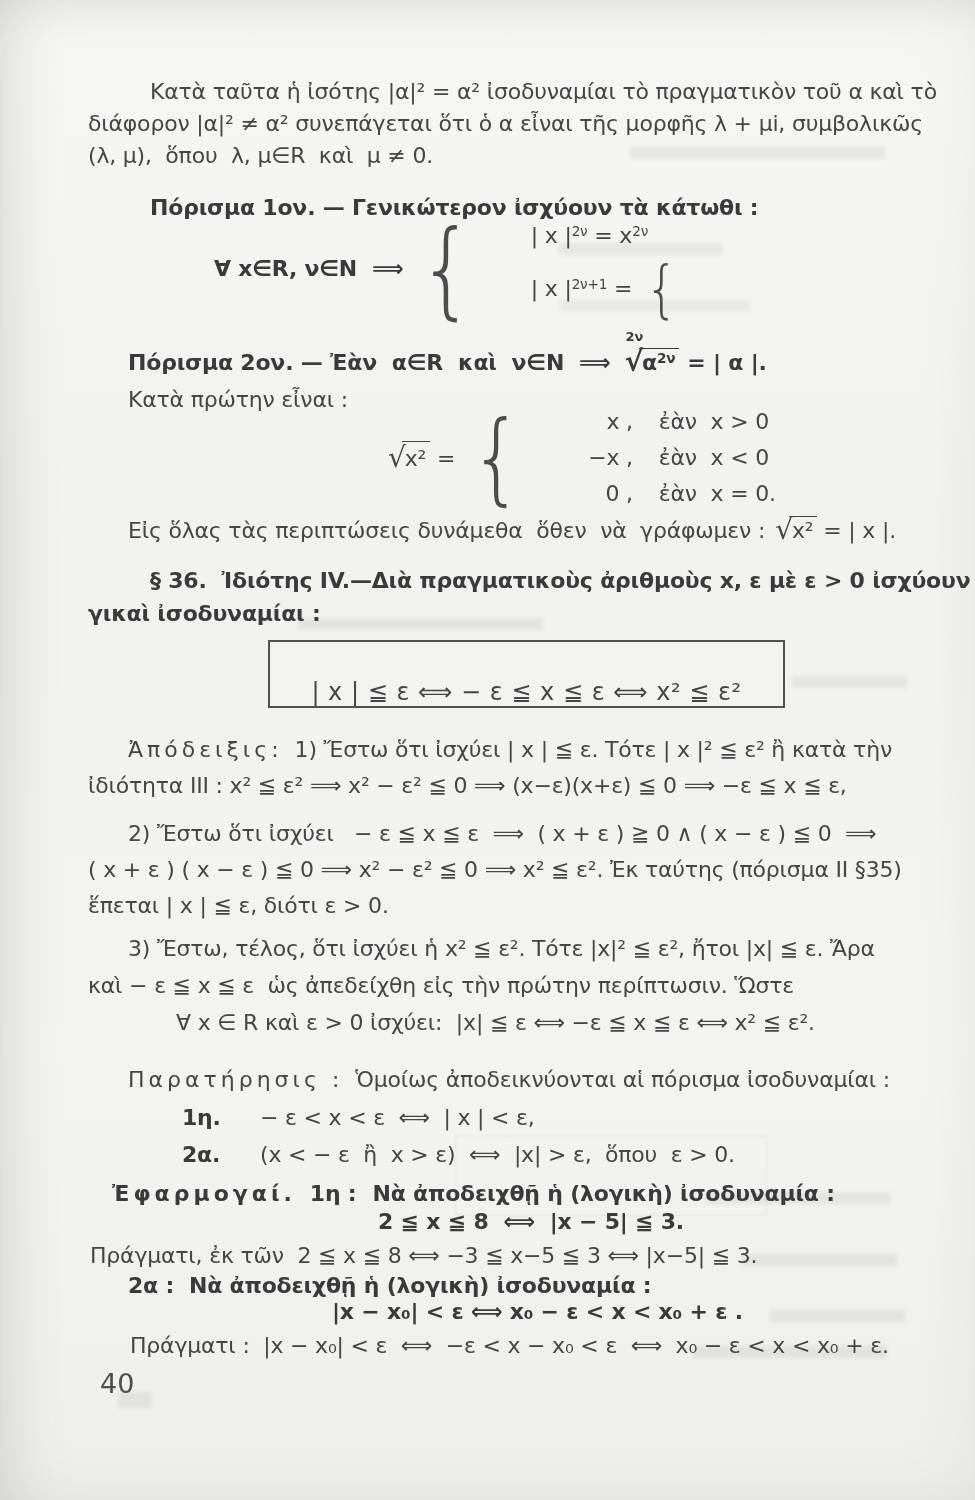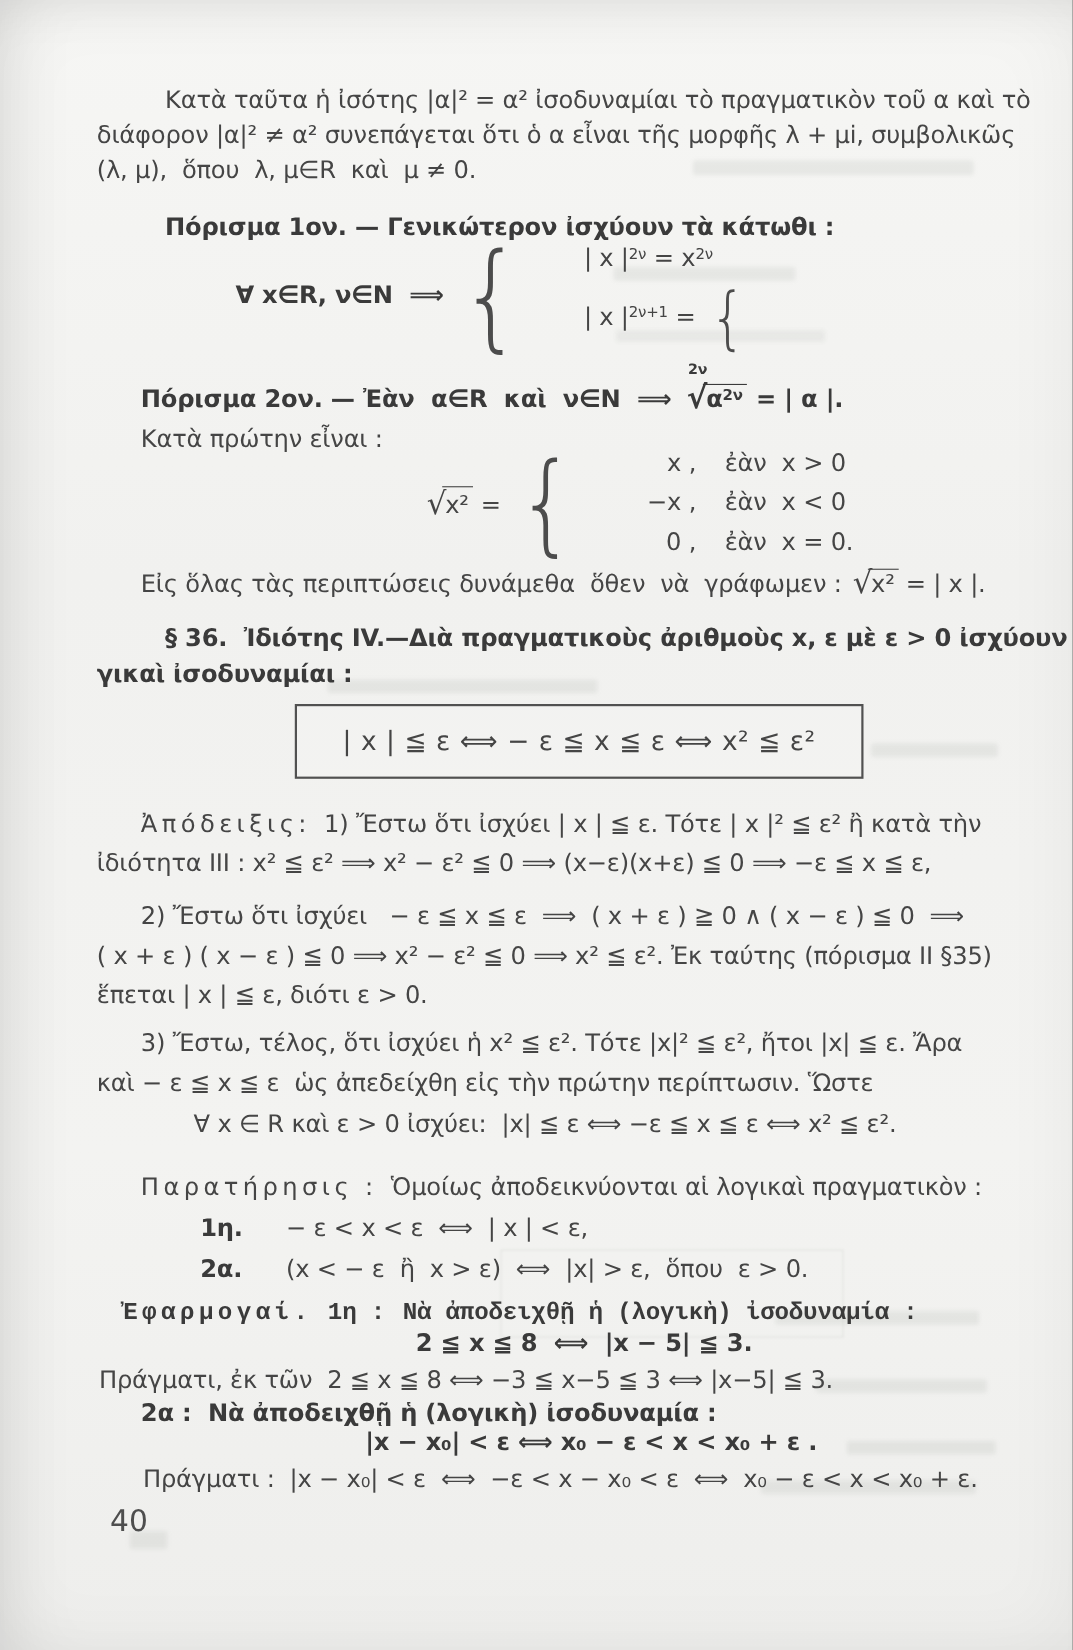--- a/index.html
+++ b/index.html
@@ -107,21 +107,21 @@
 
   <div class="sec" style="top:512px;left:128px;">
     <span class="line">Εἰς ὅλας τὰς περιπτώσεις δυνάμεθα  ὅθεν  νὰ  γράφωμεν :</span><span class="root" style="margin-left:10px;"><span class="rad">√</span><span class="vinc">x²</span></span><span class="line" style="margin-left:6px;">= | x |.</span>
   </div>
 
   <div class="sec lh33" style="top:564px;left:88px;width:824px;">
     <div class="line b indent">§ 36.  Ἰδιότης IV.—Διὰ πραγματικοὺς ἀριθμοὺς x, ε μὲ ε &gt; 0 ἰσχύουν αἱ λο-</div>
     <div class="line b">γικαὶ ἰσοδυναμίαι :</div>
   </div>
 
-  <div class="sec box" style="top:640px;left:268px;width:513px;height:64px;">
+  <div class="sec box" style="top:640px;left:268px;width:513px;height:64px;align-items:flex-end;">
     <span class="boxf">| x | ≦ ε ⟺ − ε ≦ x ≦ ε ⟺ x² ≦ ε²</span>
   </div>
 
   <div class="sec lh36" style="top:732px;left:88px;width:824px;">
     <div class="line indent40"><span class="sperr">Ἀπόδειξις:</span><span style="margin-left:12px;white-space:pre;">1) Ἔστω ὅτι ἰσχύει | x | ≦ ε. Τότε | x |² ≦ ε² ἢ κατὰ τὴν</span></div>
     <div class="line">ἰδιότητα III : x² ≦ ε² ⟹ x² − ε² ≦ 0 ⟹ (x−ε)(x+ε) ≦ 0 ⟹ −ε ≦ x ≦ ε,</div>
   </div>
 
   <div class="sec lh36" style="top:816px;left:88px;width:824px;">
     <div class="line indent40">2) Ἔστω ὅτι ἰσχύει   − ε ≦ x ≦ ε  ⟹  ( x + ε ) ≧ 0 ∧ ( x − ε ) ≦ 0  ⟹</div>
@@ -129,32 +129,32 @@
     <div class="line">ἕπεται | x | ≦ ε, διότι ε &gt; 0.</div>
   </div>
 
   <div class="sec lh37" style="top:930px;left:88px;width:824px;">
     <div class="line indent40">3) Ἔστω, τέλος, ὅτι ἰσχύει ἡ x² ≦ ε². Τότε |x|² ≦ ε², ἤτοι |x| ≦ ε. Ἄρα</div>
     <div class="line">καὶ − ε ≦ x ≦ ε  ὡς ἀπεδείχθη εἰς τὴν πρώτην περίπτωσιν. Ὥστε</div>
     <div class="line indent88">∀ x ∈ R καὶ ε &gt; 0 ἰσχύει:  |x| ≦ ε ⟺ −ε ≦ x ≦ ε ⟺ x² ≦ ε².</div>
   </div>
 
   <div class="sec" style="top:1064px;left:88px;width:824px;">
-    <div class="line indent40"><span class="sperr">Παρατήρησις :</span><span style="margin-left:12px;white-space:pre;">Ὁμοίως ἀποδεικνύονται αἱ λογικαὶ πραγματικὸν :</span></div>
+    <div class="line indent40"><span class="sperr">Παρατήρησις :</span><span style="margin-left:12px;white-space:pre;">Ὁμοίως ἀποδεικνύονται αἱ πόρισμα ἰσοδυναμίαι :</span></div>
   </div>
 
   <div class="sec" style="top:1102px;left:182px;">
     <div class="line"><span class="num">1η.</span><span style="white-space:pre;">− ε &lt; x &lt; ε  ⟺  | x | &lt; ε,</span></div>
   </div>
 
   <div class="sec" style="top:1139px;left:182px;">
     <div class="line"><span class="num">2α.</span><span style="white-space:pre;">(x &lt; − ε  ἢ  x &gt; ε)  ⟺  |x| &gt; ε,  ὅπου  ε &gt; 0.</span></div>
   </div>
 
-  <div class="sec" style="top:1178px;left:112px;font-family:Liberation Mono, monospace;">
+  <div class="sec" style="top:1178px;left:112px;">
     <div class="line"><span class="sperr b">Ἐφαρμογαί.</span><span class="b" style="margin-left:14px;">1η :</span><span class="b" style="margin-left:16px;white-space:pre;">Νὰ ἀποδειχθῇ ἡ (λογικὴ) ἰσοδυναμία :</span></div>
   </div>
 
   <div class="sec" style="top:1206px;left:378px;">
     <div class="line b centerf">2 ≦ x ≦ 8  ⟺  |x − 5| ≦ 3.</div>
   </div>
 
   <div class="sec" style="top:1240px;left:90px;">
     <div class="line">Πράγματι, ἐκ τῶν  2 ≦ x ≦ 8 ⟺ −3 ≦ x−5 ≦ 3 ⟺ |x−5| ≦ 3.</div>
   </div>

